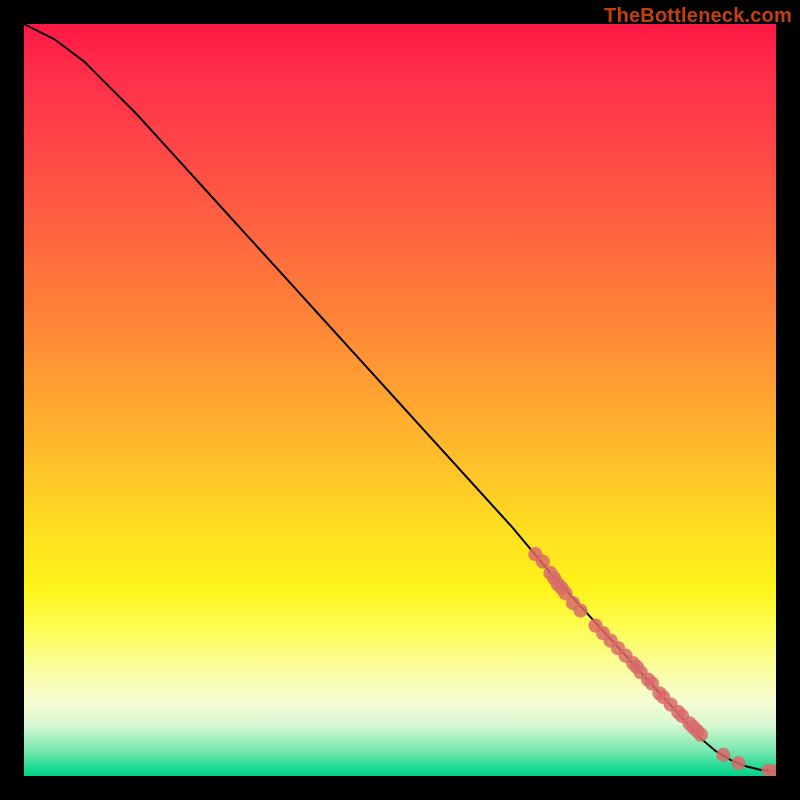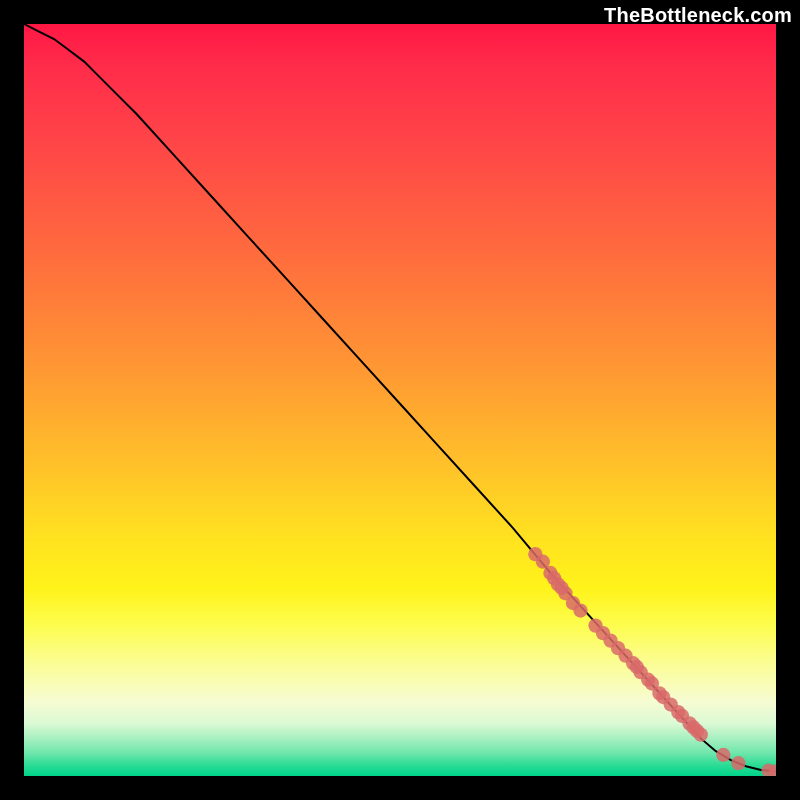--- a/index.html
+++ b/index.html
@@ -14,21 +14,21 @@
   .frame {
     position: relative;
     width: 800px;
     height: 800px;
     background: #000;
   }
   .attribution {
     position: absolute;
     top: 4px;
     right: 8px;
-    color: #ffffff;
+    color: #c2410c;
     font-size: 20px;
     font-weight: 600;
     letter-spacing: 0.2px;
     z-index: 10;
   }
   .plot-area {
     position: absolute;
     left: 24px;
     top: 24px;
     width: 752px;

